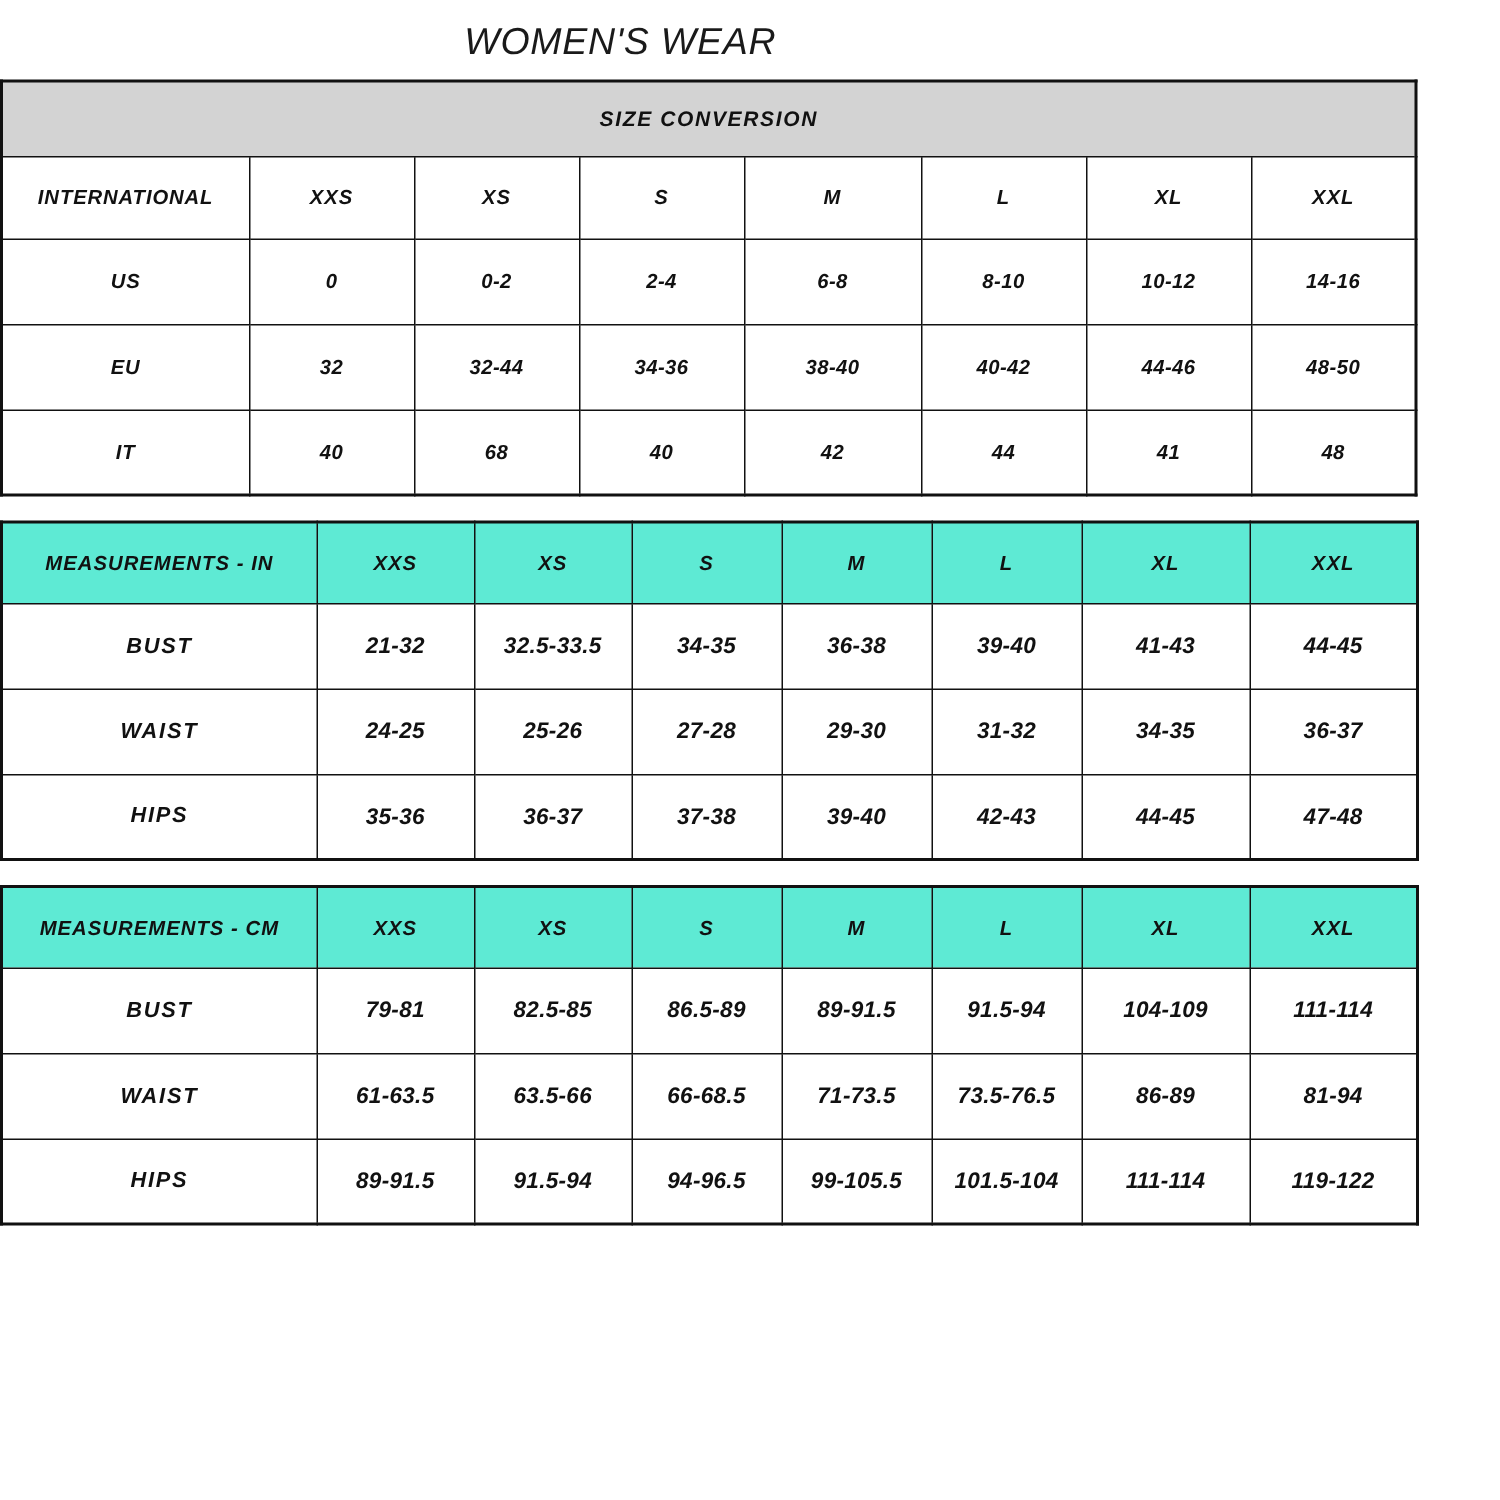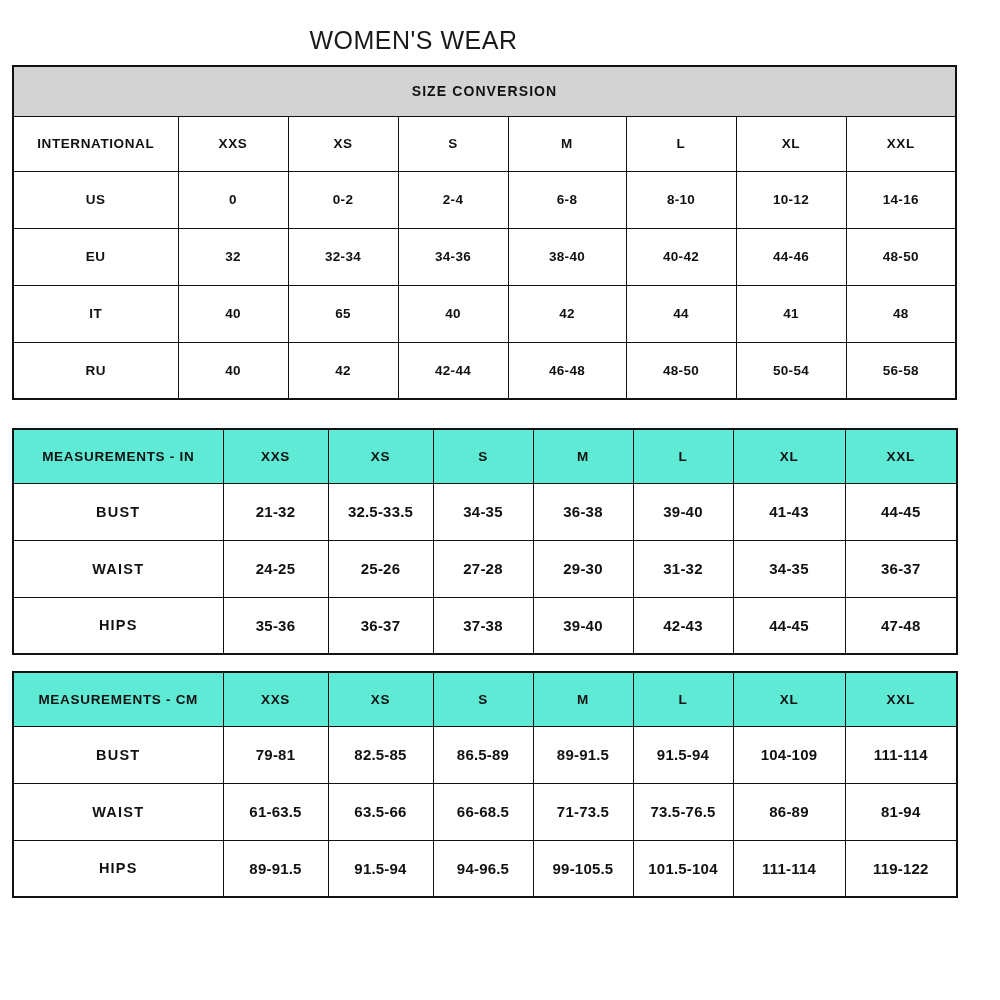--- a/index.html
+++ b/index.html
@@ -9,38 +9,39 @@
     width: 1000px;
     height: 1000px;
     background: #ffffff;
     font-family: "Liberation Sans", sans-serif;
     color: #111111;
   }
   #page {
     width: 827px;
     height: 1000px;
     position: relative;
-    padding: 12px;
+    padding: 0;
+    font-style: italic;
   }
   .page-title {
     text-align: center;
     font-size: 25px;
     font-weight: 400;
     letter-spacing: 0.5px;
     padding: 14px 0 10px 0;
     color: #1a1a1a;
   }
   table {
     border-collapse: collapse;
     table-layout: fixed;
     width: 944px;
     margin: 0 auto;
     border: 2px solid #111;
   }
-  table.conversion { margin-bottom: 28px; }
+  table.conversion { margin-bottom: 16px; }
   table.measure { margin-bottom: 16px; }
   td, th {
     border: 1px solid #111;
     text-align: center;
     vertical-align: middle;
     font-size: 13.5px;
     font-weight: 700;
     letter-spacing: 0.3px;
     color: #111;
     padding: 0;
@@ -126,46 +127,36 @@
         <td>0-2</td>
         <td>2-4</td>
         <td>6-8</td>
         <td>8-10</td>
         <td>10-12</td>
         <td>14-16</td>
       </tr>
       <tr class="data-row">
         <td class="rowlabel">EU</td>
         <td>32</td>
-        <td>32-34</td>
+        <td>32-44</td>
         <td>34-36</td>
         <td>38-40</td>
         <td>40-42</td>
         <td>44-46</td>
         <td>48-50</td>
       </tr>
       <tr class="data-row">
         <td class="rowlabel">IT</td>
         <td>40</td>
-        <td>65</td>
+        <td>68</td>
         <td>40</td>
         <td>42</td>
         <td>44</td>
         <td>41</td>
         <td>48</td>
-      </tr>
-      <tr class="data-row">
-        <td class="rowlabel">RU</td>
-        <td>40</td>
-        <td>42</td>
-        <td>42-44</td>
-        <td>46-48</td>
-        <td>48-50</td>
-        <td>50-54</td>
-        <td>56-58</td>
       </tr>
     </tbody>
   </table>
 
   <table class="measure">
     <colgroup>
       <col style="width:210px">
       <col style="width:105px">
       <col style="width:105px">
       <col style="width:100px">

